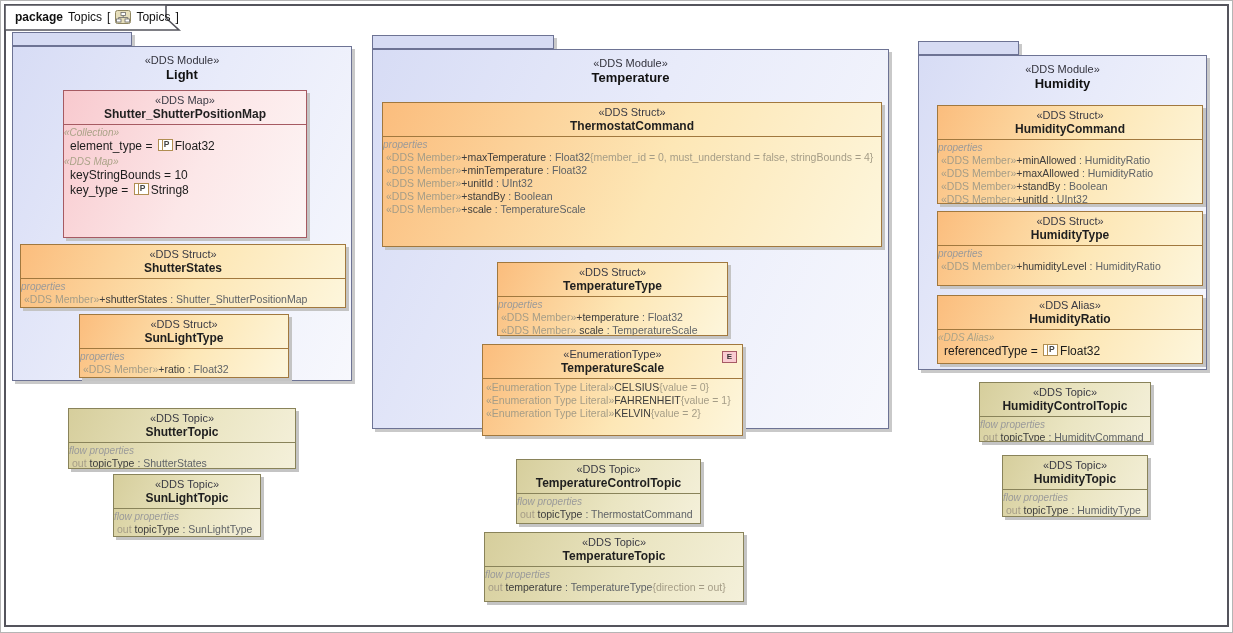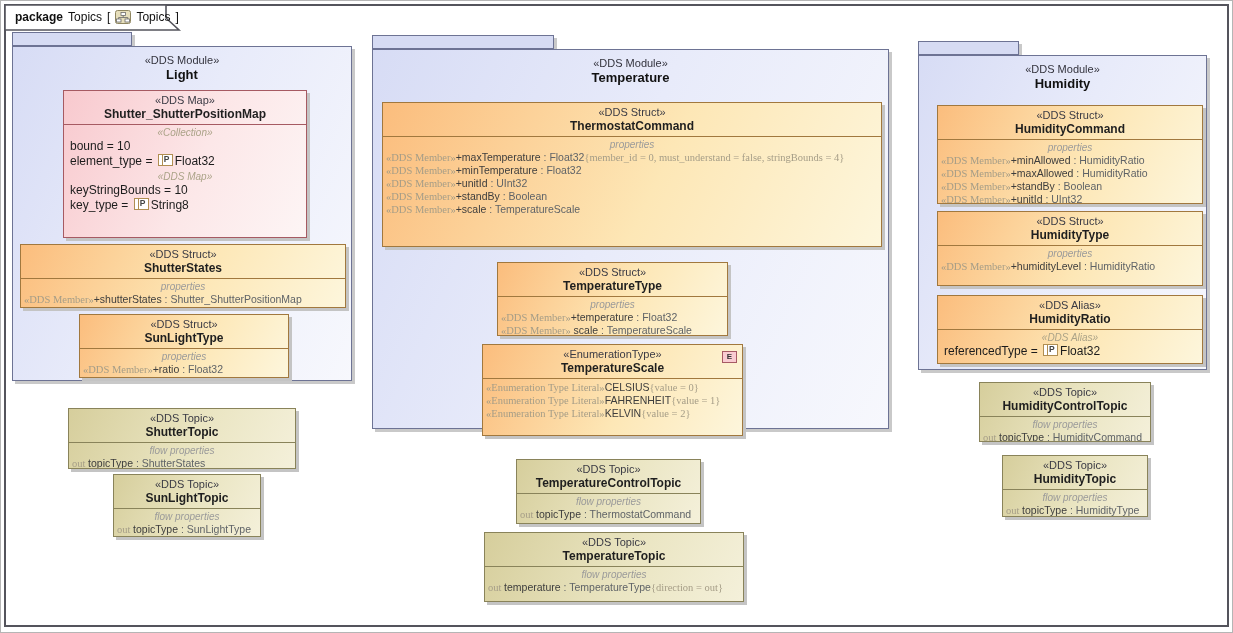--- a/index.html
+++ b/index.html
@@ -19,25 +19,25 @@
   .b{position:absolute;box-sizing:border-box;box-shadow:3px 3px 0 #c4c4c4;overflow:hidden;}
   .struct{border:1px solid #a1783e;background:linear-gradient(115deg,#fbbd7d 0%,#fde7b6 55%,#fdf6dc 100%);}
   .topic{border:1px solid #89835a;background:linear-gradient(115deg,#d6ce9c 0%,#eae5c2 55%,#f4f0da 100%);}
   .map{border:1px solid #a65a62;background:linear-gradient(115deg,#f8c9ce 0%,#fce7e8 55%,#fdf5f5 100%);}
   .hdr{text-align:center;padding-top:3px;padding-bottom:2px;position:relative;}
   .struct .hdr{border-bottom:1px solid #a1783e;}
   .topic .hdr{border-bottom:1px solid #89835a;}
   .map .hdr{border-bottom:1px solid #a65a62;}
   .st{font-size:11px;color:#3a3a44;line-height:13px;}
   .nm{font-size:12px;font-weight:bold;color:#1f1f1f;line-height:15px;}
-  .sec{text-align:center;font-style:italic;font-size:10px;color:#9a9a9a;line-height:12px;margin-top:2px;}
+  .sec{text-align:left;font-style:italic;font-size:10px;color:#9a9a9a;line-height:12px;margin-top:2px;}
   .sec.tan{color:#aba388;}
   .row{font-size:10.5px;line-height:13px;padding:0 3px;white-space:nowrap;}
   .row span{white-space:pre;}
-  .ms,.mc{color:#a59d87;font-family:Liberation Serif, serif;}
+  .ms,.mc{color:#a59d87;}
   .mn{font-weight:normal;color:#3d3d3d;}
   .mt{color:#5f6367;}
   .attr{font-size:12px;line-height:15px;padding:0 6px;color:#1c1c1c;white-space:nowrap;}
   
   .picon{display:inline-block;position:relative;width:13px;height:10px;background:#fff;border:1px solid #b08e52;vertical-align:-1px;margin:0 2px;}
   .picon::before{content:"";position:absolute;left:3px;top:0;bottom:0;width:0;border-left:1px solid #b08e52;}
   .picon .pl{position:absolute;left:5px;top:-1px;font-size:8.5px;line-height:11px;font-weight:bold;color:#444;font-style:normal;}
   
   .eicon{position:absolute;right:5px;top:6px;width:13px;height:10px;background:#f9ccd2;border:1px solid #a65a64;font-size:8px;line-height:10px;text-align:center;color:#333;font-weight:bold;}
 </style>
@@ -85,21 +85,20 @@
       <div class="pkg-nm">Humidity</div>
     </div>
   </div>
 
   <div class="b map" style="left:62px;top:89px;width:244px;height:148px;">
     <div class="hdr">
       <div class="st">«DDS Map»</div>
       <div class="nm">Shutter_ShutterPositionMap</div>
     </div>
     <div class="sec tan">«Collection»</div>
-    <div class="attr"><span>bound = 10</span></div>
     <div class="attr"><span>element_type = </span><span class="picon"><span class="pl">P</span></span><span>Float32</span></div>
     <div class="sec tan">«DDS Map»</div>
     <div class="attr"><span>keyStringBounds = 10</span></div>
     <div class="attr"><span>key_type = </span><span class="picon"><span class="pl">P</span></span><span>String8</span></div>
   </div>
 
   <div class="b struct" style="left:19px;top:243px;width:326px;height:64px;">
     <div class="hdr">
       <div class="st">«DDS Struct»</div>
       <div class="nm">ShutterStates</div>

